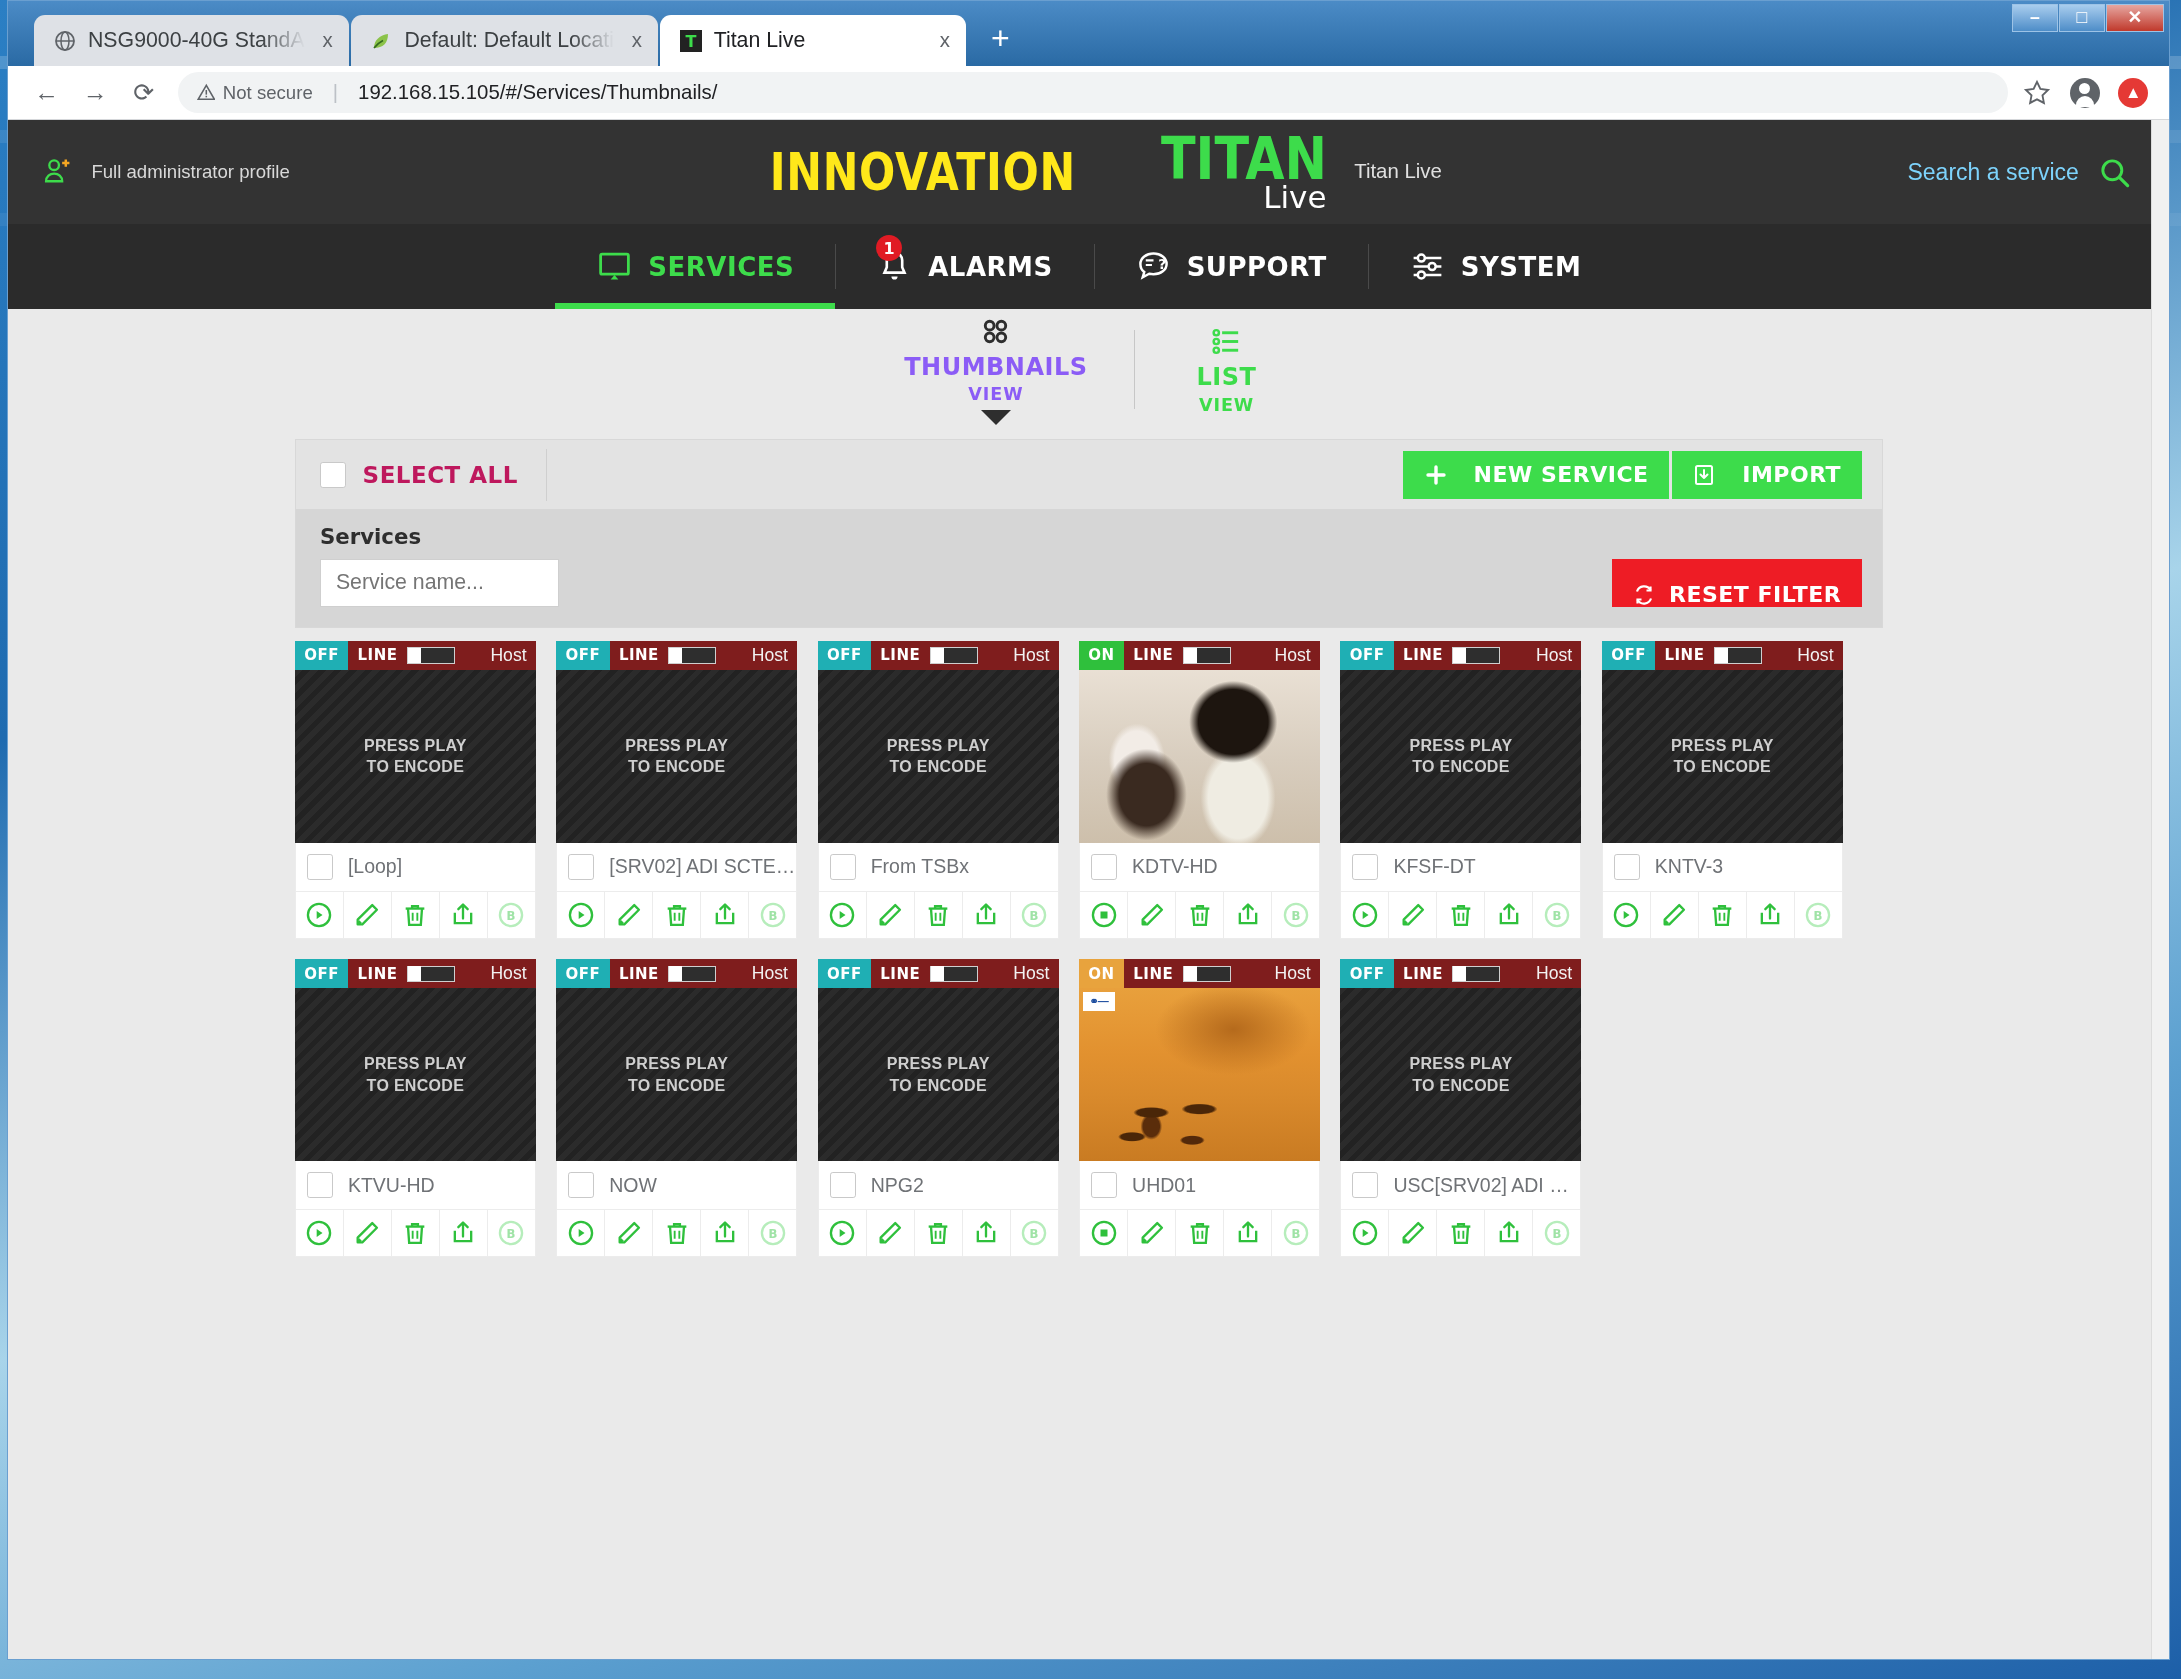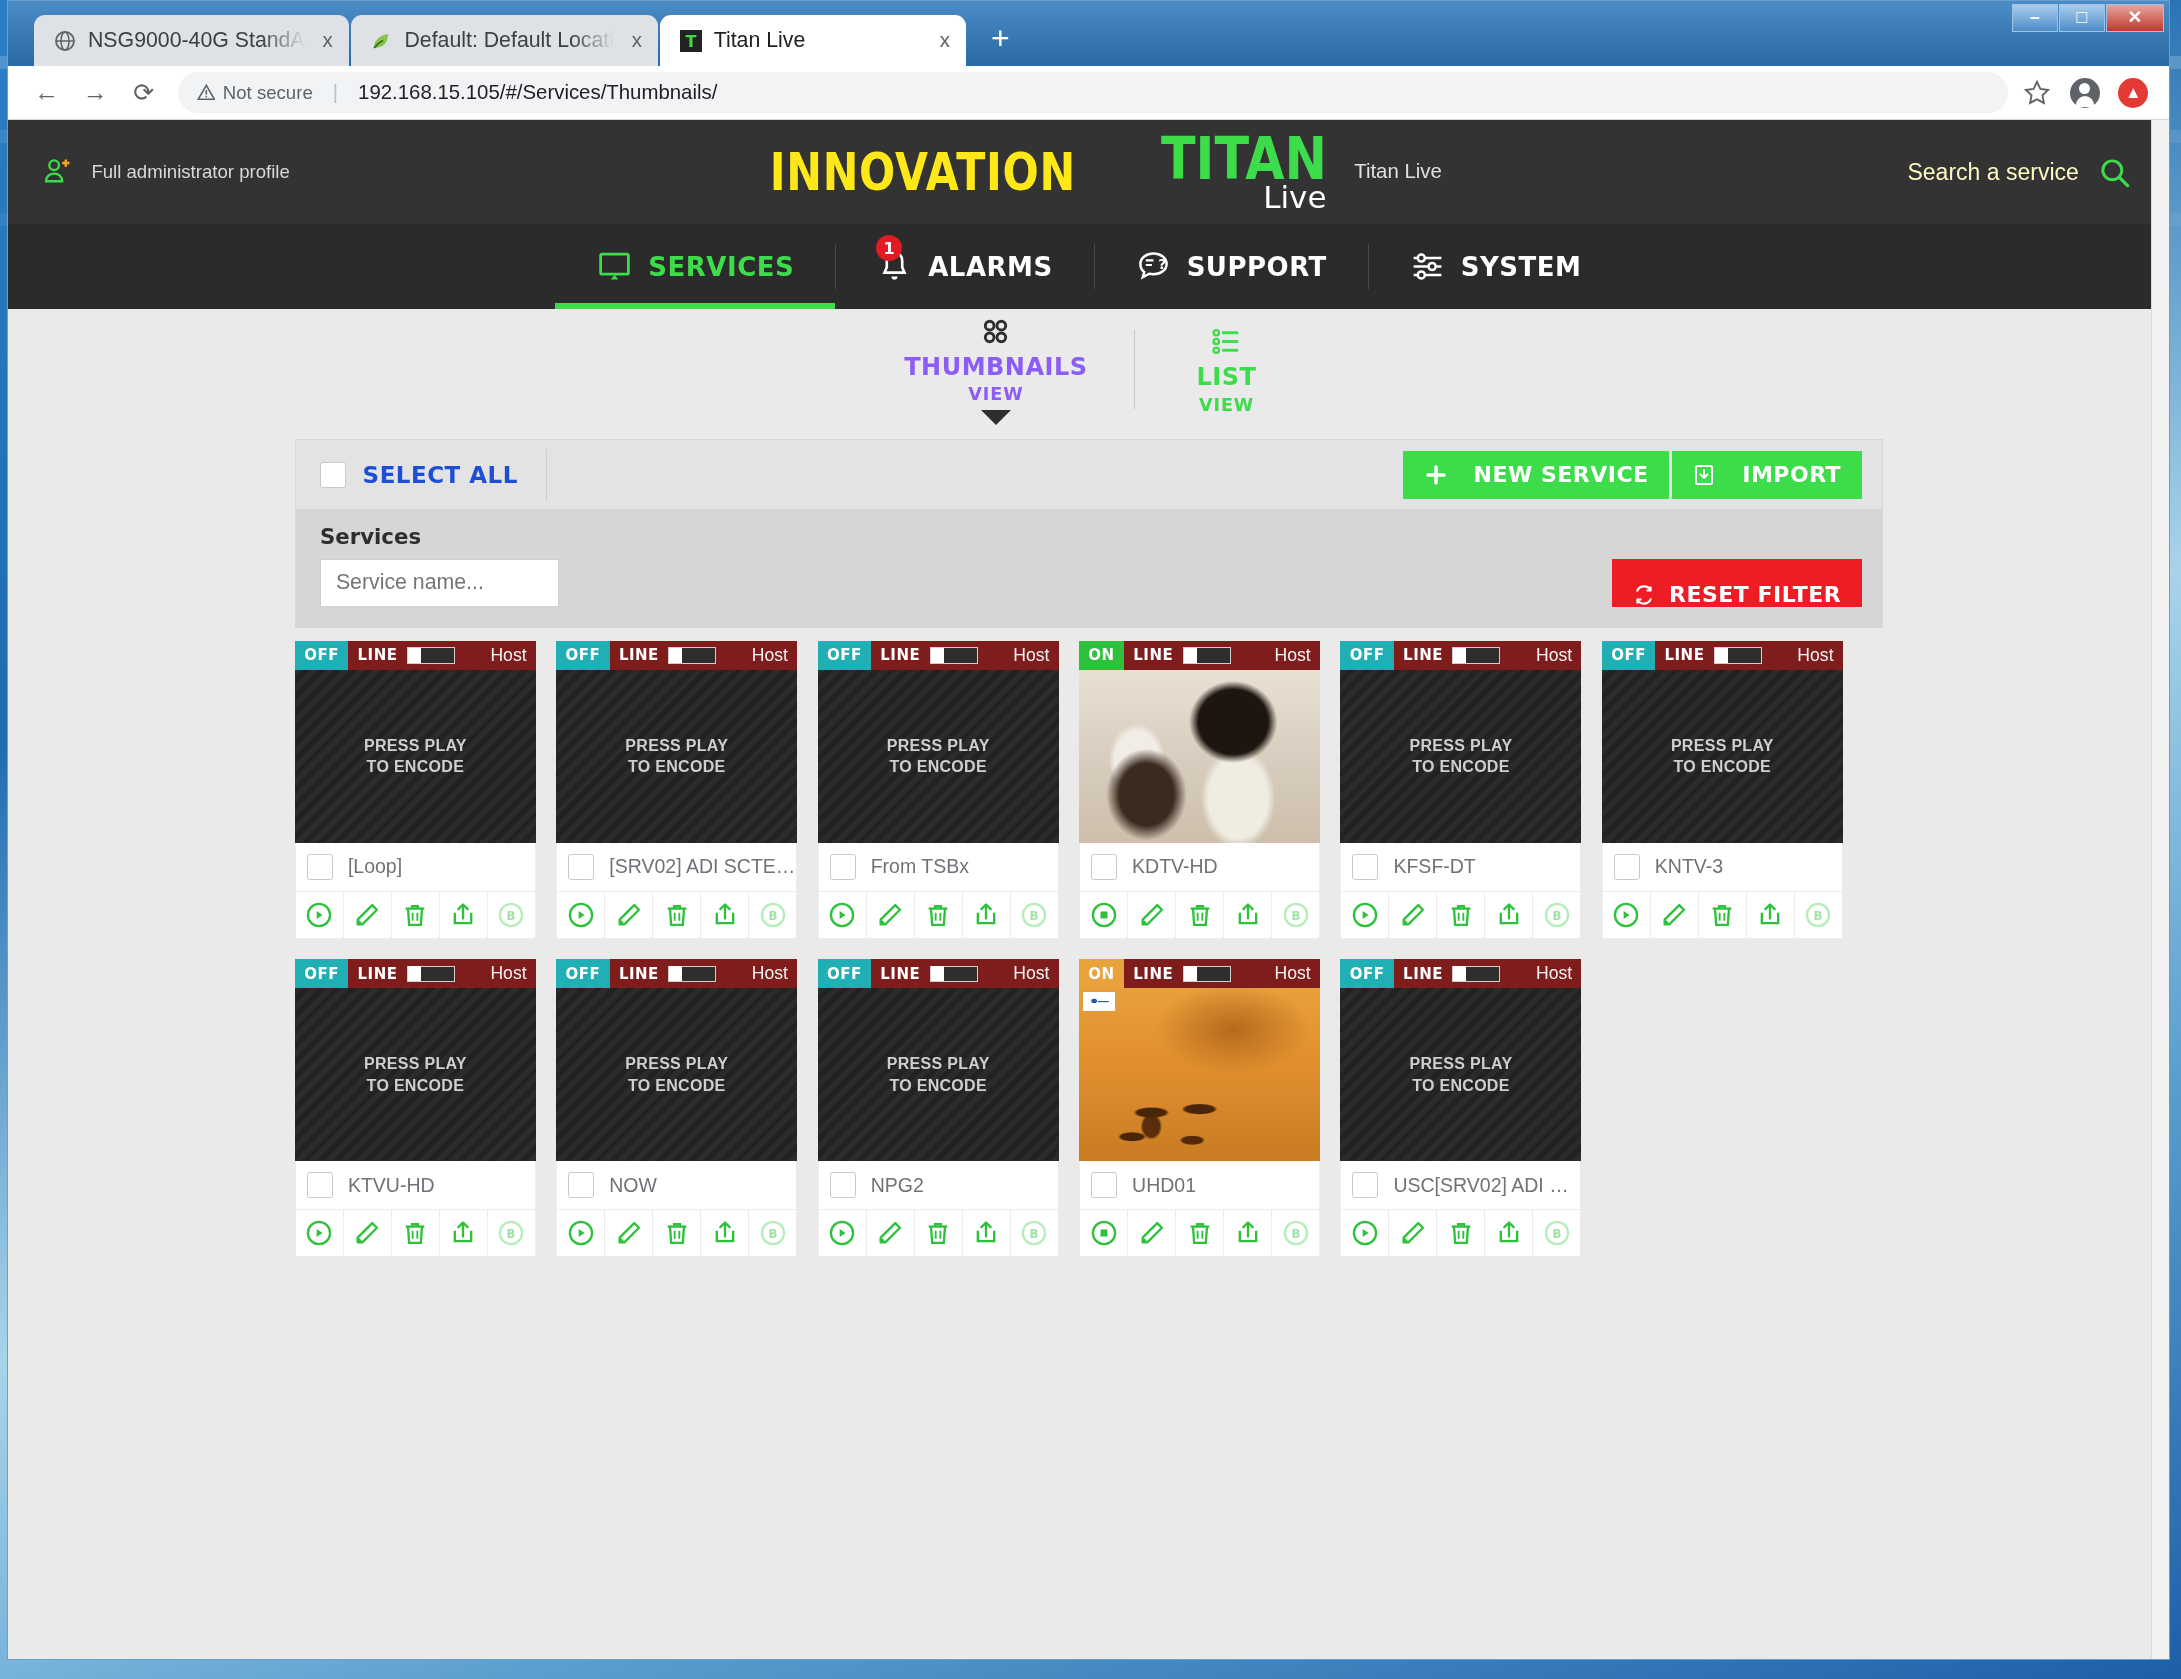--- a/index.html
+++ b/index.html
@@ -104,21 +104,21 @@
   .brand { position:absolute; left:0; right:0; display:flex; align-items:center; justify-content:center; gap:24px; pointer-events:none;}
   .brand .innovation {
     color:#ffe81a; font-size:52px; font-weight:bold; letter-spacing:0.9px;
     font-family:"DejaVu Sans", sans-serif; transform: scaleX(.82); transform-origin:center;
   }
   .brand .titanwrap { display:flex; flex-direction:column; align-items:flex-end; line-height:.84; }
   .brand .titan { color:#3ddc4b; font-size:59px; font-weight:bold; font-family:"DejaVu Sans", sans-serif; transform: scaleX(.86); transform-origin:right;}
   .brand .live { color:#ffffff; font-size:31px; font-family:"DejaVu Sans", sans-serif; }
   .brand .prodname { color:#e0e0e0; font-size:20.4px; align-self:center; margin-left:3.7px;}
   .hsearch { margin-left:auto; padding-right:37px; display:flex; align-items:center; gap:18.6px; }
-  .hsearch .ph { color:#fef9c3; font-size:23px; }
+  .hsearch .ph { color:#7dd3fc; font-size:23px; }
 
   
   .titan-nav {
     height: 85px; background:#2b2b2b;
     display:flex; align-items:stretch; justify-content:center;
   }
   .navitem {
     position:relative; display:flex; align-items:center; gap:15px;
     padding: 0 41px; color:#ffffff; font-size:26px; font-weight:bold; letter-spacing:0.5px;
     font-family:"DejaVu Sans", sans-serif;
@@ -158,21 +158,21 @@
     margin: 9.3px auto 0; width: 1588px; background:#e3e3e3;
     border: 0.9px solid #d8d8d8;
   }
   .panel-top {
     height: 69px; display:flex; align-items:center; padding: 0 0 0 24px; background:#e3e3e3;
   }
   .chk {
     width:26px;height:26px;background:#fff;border:0.9px solid #c9c9c9;border-radius:2.8px;flex:0 0 26px;
   }
   .selectall { display:flex; align-items:center; gap:16.7px; padding-right:28px; border-right:1.9px solid #cfcfcf; height:52px;}
-  .selectall .lbl { font-size:23px; font-weight:bold; color:#1d4ed8; letter-spacing:0.5px; font-family:"DejaVu Sans", sans-serif;}
+  .selectall .lbl { font-size:23px; font-weight:bold; color:#be185d; letter-spacing:0.5px; font-family:"DejaVu Sans", sans-serif;}
   .panel-top .actions { margin-left:auto; display:flex; gap:2.8px; padding-right:20.4px; }
   .btn-green {
     background:#3ddc4b; color:#ffffff; border:none; height:48px; padding: 0 20.4px;
     display:flex; align-items:center; gap:26px; font-size:22px; font-weight:bold;
     letter-spacing:0.5px; font-family:"DejaVu Sans", sans-serif;
   }
   .btn-red {
     background:#ee1c25; color:#ffffff; border:none; height:48px; padding: 0 20.4px;
     display:flex; align-items:flex-end; gap:13px; font-size:22px; font-weight:bold;
     letter-spacing:0.5px; font-family:"DejaVu Sans", sans-serif;

